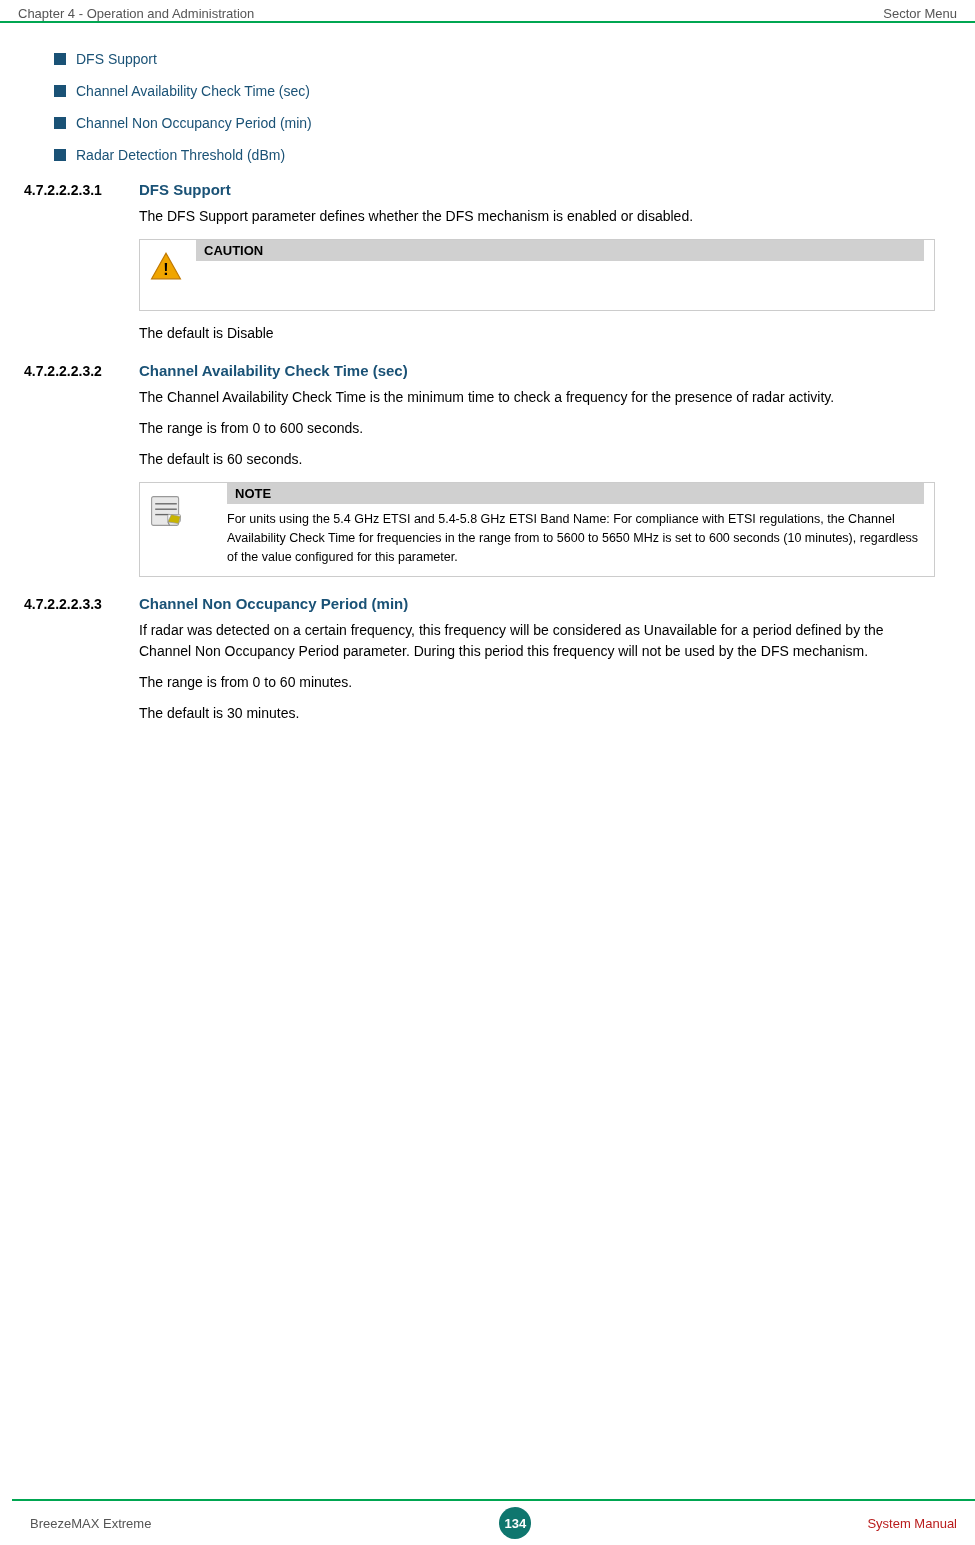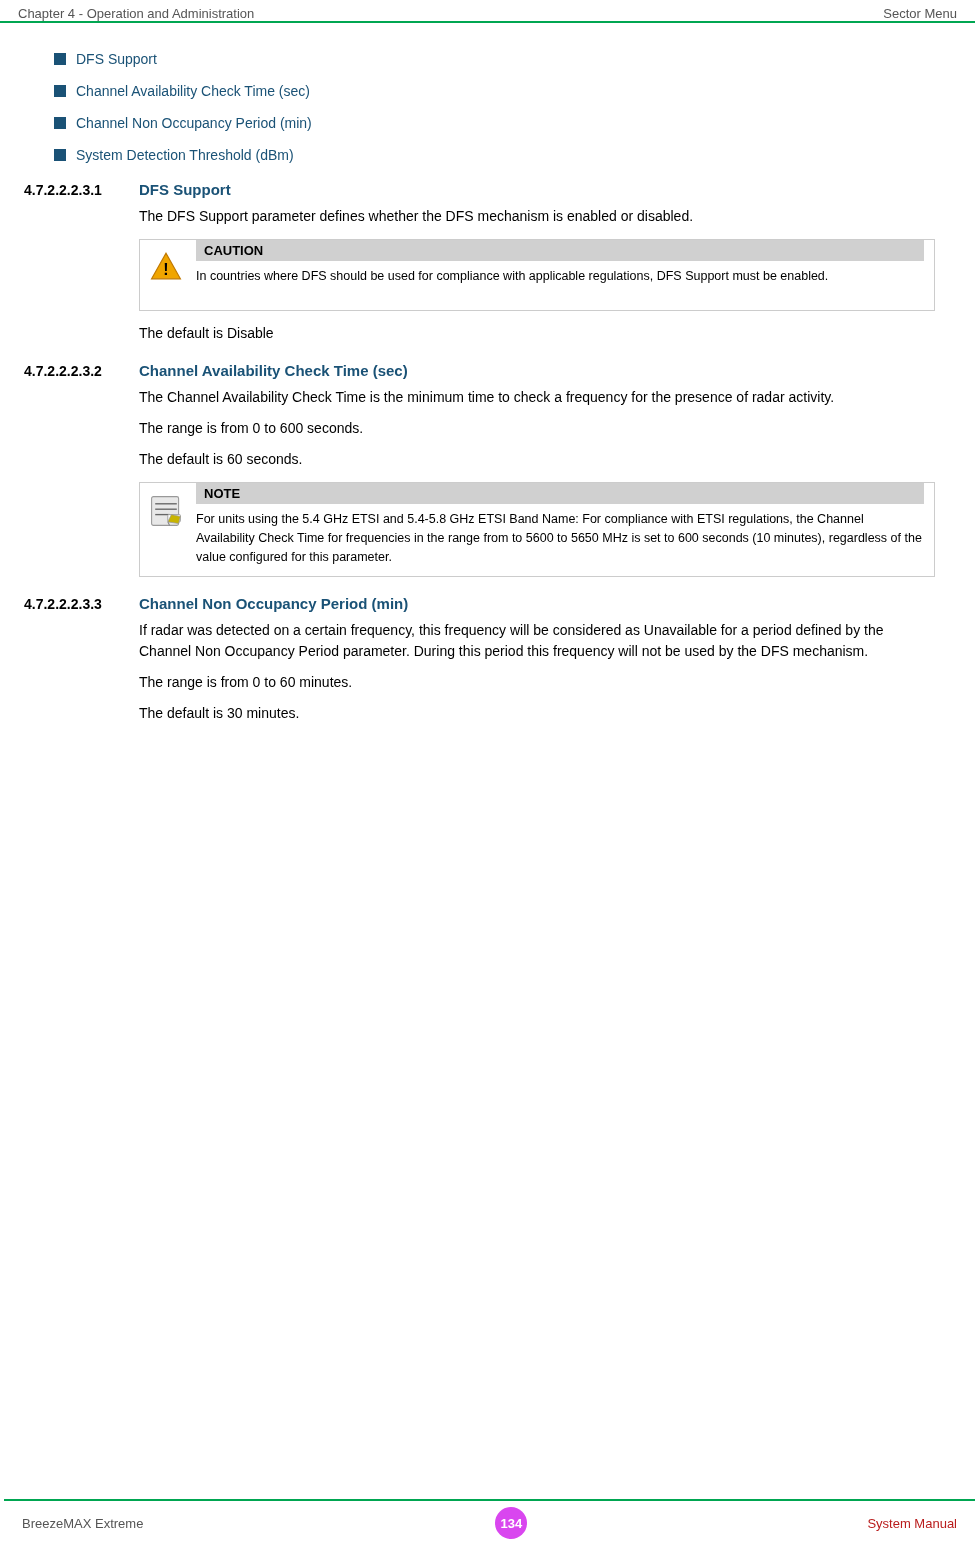--- a/index.html
+++ b/index.html
@@ -27,36 +27,36 @@
     }
     .header-right {
       font-size: 13px;
       color: #555;
     }
 
     
     .footer {
       position: absolute;
       bottom: 0;
-      left: 4px;
+      left: 12px;
       right: 0;
       display: flex;
       justify-content: space-between;
       align-items: center;
       border-top: 2px solid #00a651;
       padding: 6px 18px;
     }
     .footer-left {
       font-size: 13px;
       color: #555;
     }
     .footer-center {
       font-size: 13px;
       color: #fff;
-      background: #d946ef;
+      background: #0f766e;
       border-radius: 50%;
       width: 32px;
       height: 32px;
       display: flex;
       align-items: center;
       justify-content: center;
       font-weight: bold;
       margin-left: 12px;
     }
     .footer-right {
@@ -160,20 +160,21 @@
       line-height: 1.5;
     }
 
     
     .note-box {
       display: flex;
       align-items: flex-start;
       border: 1px solid #ccc;
       margin: 12px 0 12px 115px;
       background: #fff;
+      gap: 31px;
     }
     .note-icon-area {
       width: 52px;
       min-height: 70px;
       display: flex;
       align-items: flex-start;
       justify-content: center;
       padding: 10px 6px 0 6px;
       flex-shrink: 0;
     }
@@ -218,41 +219,40 @@
     <li>
       <span class="bullet-square"></span>
       <span>Channel Availability Check Time (sec)</span>
     </li>
     <li>
       <span class="bullet-square"></span>
       <span>Channel Non Occupancy Period (min)</span>
     </li>
     <li>
       <span class="bullet-square"></span>
-      <span>System Detection Threshold (dBm)</span>
+      <span>Radar Detection Threshold (dBm)</span>
     </li>
   </ul>
 
   <div class="section-heading">
     <span class="section-number">4.7.2.2.2.3.1</span>
     <span class="section-title">DFS Support</span>
   </div>
   <p class="body-text">The DFS Support parameter defines whether the DFS mechanism is enabled or disabled.</p>
 
   <div class="caution-box">
     <div class="caution-icon-area">
 
       <svg class="caution-icon" viewBox="0 0 40 40" xmlns="http://www.w3.org/2000/svg">
         <polygon points="20,4 38,36 2,36" fill="#f0a500" stroke="#c07800" stroke-width="1.5"></polygon>
         <text x="20" y="31" text-anchor="middle" font-size="20" font-weight="bold" fill="#000">!</text>
       </svg>
     </div>
     <div class="caution-content">
       <span class="caution-title">CAUTION</span>
-      <span class="caution-text">In countries where DFS should be used for compliance with applicable regulations, DFS Support must be enabled.</span>
     </div>
   </div>
 
   <p class="body-text">The default is Disable</p>
 
   <div class="section-heading">
     <span class="section-number">4.7.2.2.2.3.2</span>
     <span class="section-title">Channel Availability Check Time (sec)</span>
   </div>
   <p class="body-text">The Channel Availability Check Time is the minimum time to check a frequency for the presence of radar activity.</p>

